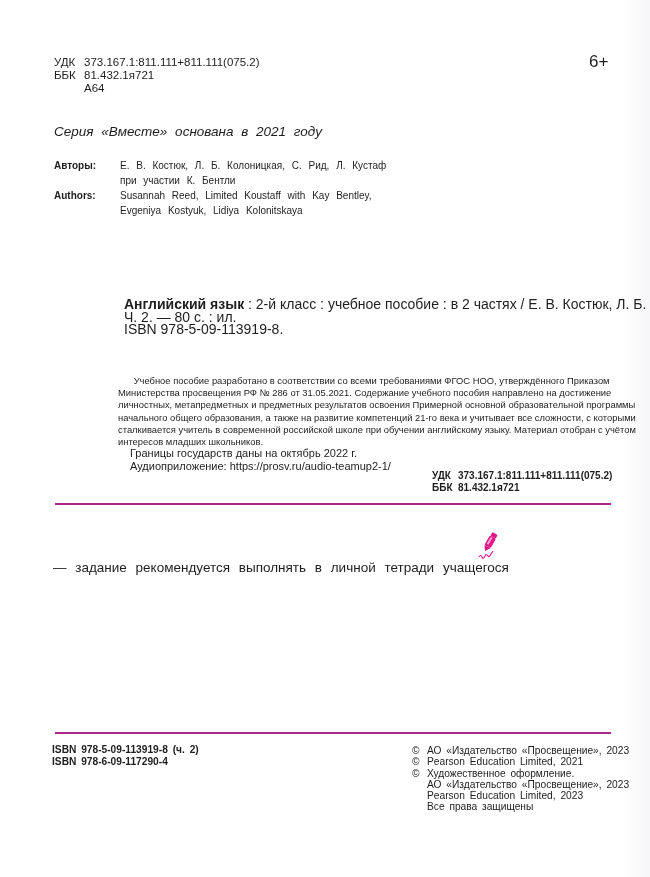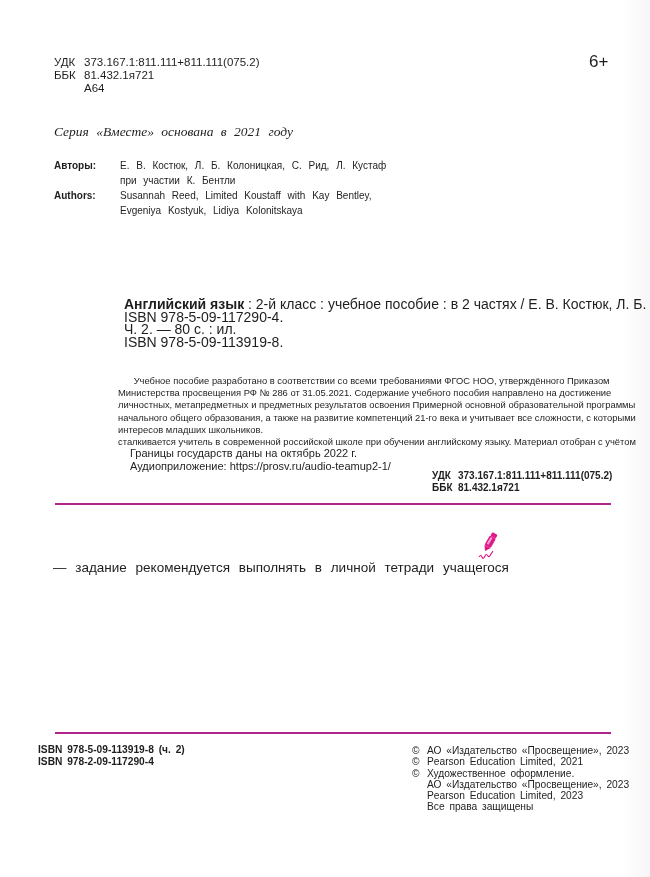--- a/index.html
+++ b/index.html
@@ -39,21 +39,20 @@
       top: 52px;
       font-size: 17px;
     }
 
     .series {
       left: 54px;
       top: 124px;
       font-size: 13.5px;
       font-style: italic;
       word-spacing: 4px;
-      font-family: Liberation Serif, serif;
     }
 
     .authors {
       left: 54px;
       top: 158px;
       font-size: 10px;
       line-height: 15px;
     }
     .auth-row { display: flex; }
     .auth-key {
@@ -123,21 +122,21 @@
       word-spacing: 5px;
       flex-direction: column;
     }
     .pen-icon {
       width: 24px;
       height: 28px;
       margin-right: 8px;
     }
 
     .isbn-bottom {
-      left: 38px;
+      left: 52px;
       top: 744px;
       font-size: 10.2px;
       line-height: 11.5px;
       font-weight: bold;
       word-spacing: 2px;
     }
 
     .copyright {
       left: 412px;
       top: 745px;
@@ -186,32 +185,31 @@
       <div>Susannah Reed, Limited Koustaff with Kay Bentley,</div>
       <div>Evgeniya Kostyuk, Lidiya Kolonitskaya</div>
     </div>
   </div>
 </div>
 
 <div class="abs biblio">
   <div class="bib-line bib-ind1">
     <span class="bib-title">Английский язык</span><span> : 2-й класс : учебное пособие : в 2 частях / Е. В. Костюк, Л. Б. Ко-</span>
   </div>
-  <div class="bib-line bib-ind2">ISBN 978-5-09-117290-4.</div>
   <div class="bib-line bib-ind2">Ч. 2. — 80 с. : ил.</div>
   <div class="bib-line bib-ind2">ISBN 978-5-09-113919-8.</div>
 </div>
 
 <div class="abs annotation">
   <span class="line" style="white-space:pre;">      Учебное пособие разработано в соответствии со всеми требованиями ФГОС НОО, утверждённого Приказом</span>
   <span class="line">Министерства просвещения РФ № 286 от 31.05.2021. Содержание учебного пособия направлено на достижение</span>
   <span class="line">личностных, метапредметных и предметных результатов освоения Примерной основной образовательной программы</span>
   <span class="line">начального общего образования, а также на развитие компетенций 21-го века и учитывает все сложности, с которыми</span>
+  <span class="line">сталкивается учитель в современной российской школе при обучении английскому языку. Материал отобран с учётом</span>
   <span class="line">интересов младших школьников.</span>
-  <span class="line">сталкивается учитель в современной российской школе при обучении английскому языку. Материал отобран с учётом</span>
 </div>
 
 <div class="abs extra-notes" style="padding-left:12px;">
   <div>Границы государств даны на октябрь 2022 г.</div>
   <div>Аудиоприложение: https://prosv.ru/audio-teamup2-1/</div>
 </div>
 
 <div class="abs udc-right">
   <div class="cls-row">
     <span class="cls-key">УДК</span>
@@ -237,21 +235,21 @@
       <path d="M2 25 q2 -3 3 0 q1 3 3 -1 q1 -3 3 0 q1 2 3 -2 l2 -3" stroke="#e0198a" stroke-width="1.2" fill="none"></path>
     </svg>
   </span>
   <span>— задание рекомендуется выполнять в личной тетради учащегося</span>
 </div>
 
 <div class="abs divider" style="top:732px;"></div>
 
 <div class="abs isbn-bottom">
   <div>ISBN 978-5-09-113919-8 (ч. 2)</div>
-  <div>ISBN 978-2-09-117290-4</div>
+  <div>ISBN 978-6-09-117290-4</div>
 </div>
 
 <div class="abs copyright">
   <div class="copy-row">
     <span class="copy-sym">©</span>
     <span>АО «Издательство «Просвещение», 2023</span>
   </div>
   <div class="copy-row">
     <span class="copy-sym">©</span>
     <span>Pearson Education Limited, 2021</span>

